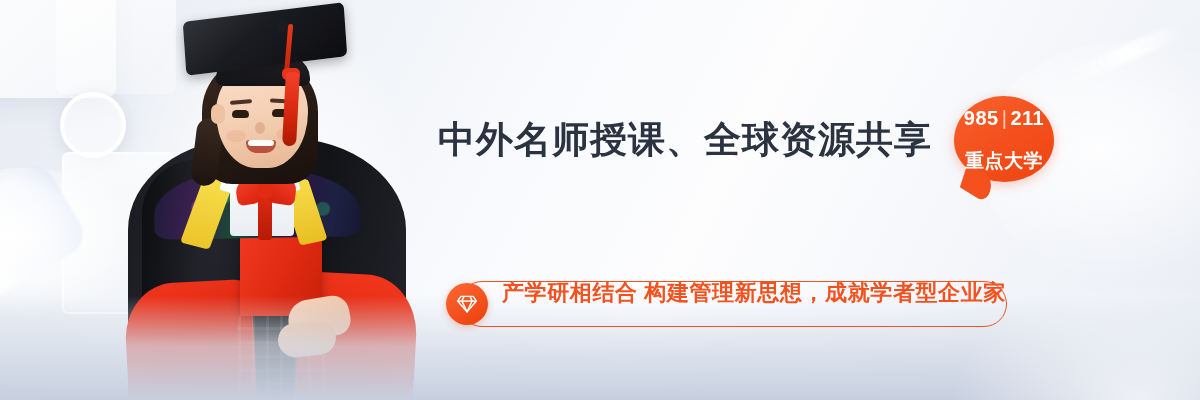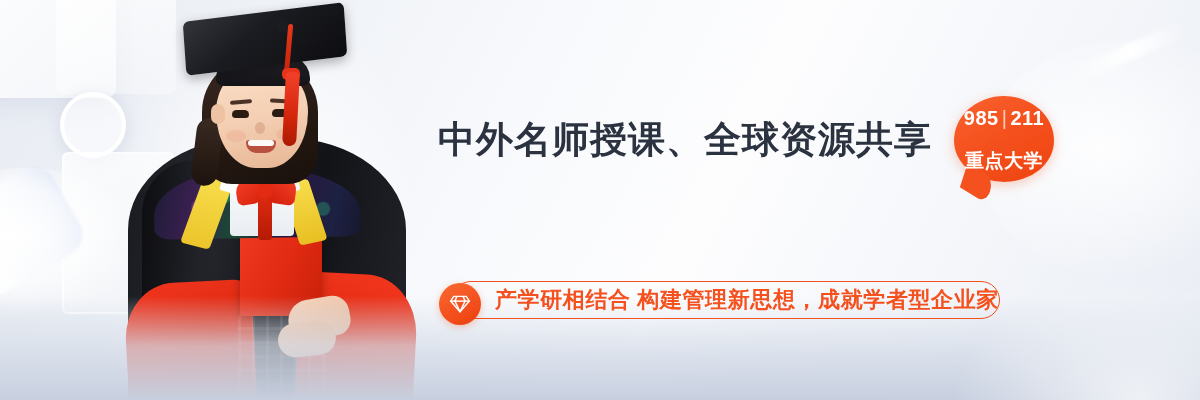--- a/index.html
+++ b/index.html
@@ -603,28 +603,27 @@
     color: #1f5ae8;
     line-height: 1;
     letter-spacing: 2px;
     white-space: nowrap;
     text-shadow: 0 2px 5px rgba(31,90,232,0.18);
   }
 
   
   .capsule {
     position: absolute;
-    left: 14px;
+    left: 21px;
     top: 281px;
     width: 548px;
-    height: 38px;
+    height: 46px;
     border: 1.6px solid #f4511e;
     border-radius: 26px;
     display: flex;
-    align-items: center;
     box-sizing: border-box;
   }
   .gem-circle {
     position: absolute;
     left: -14px;
     top: 1px;
     width: 42px;
     height: 42px;
     border-radius: 50%;
     background: linear-gradient(150deg, #fa6a33 0%, #f4511e 55%, #ea3f0c 100%);

